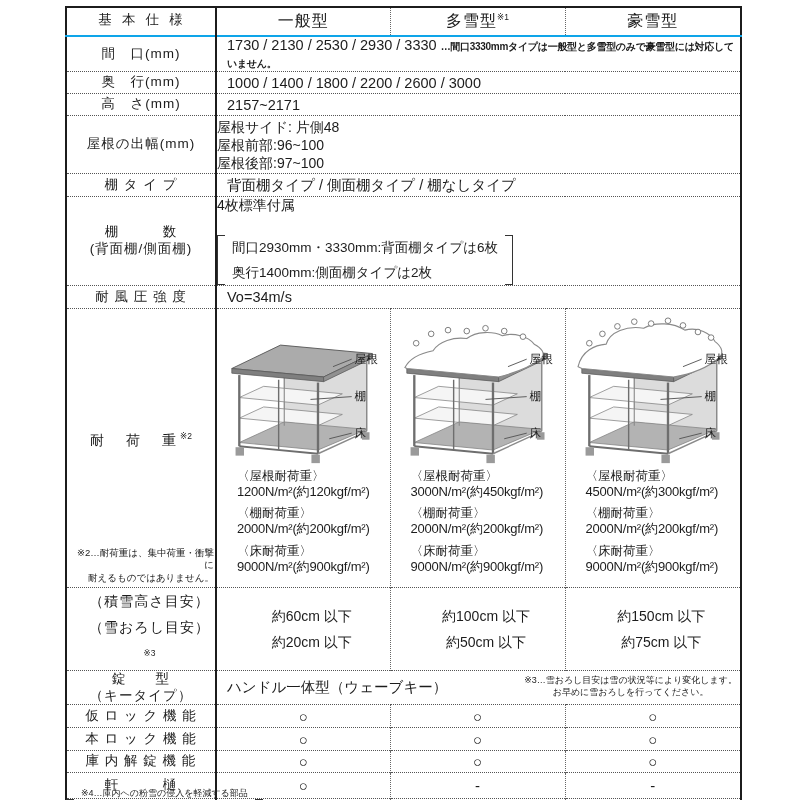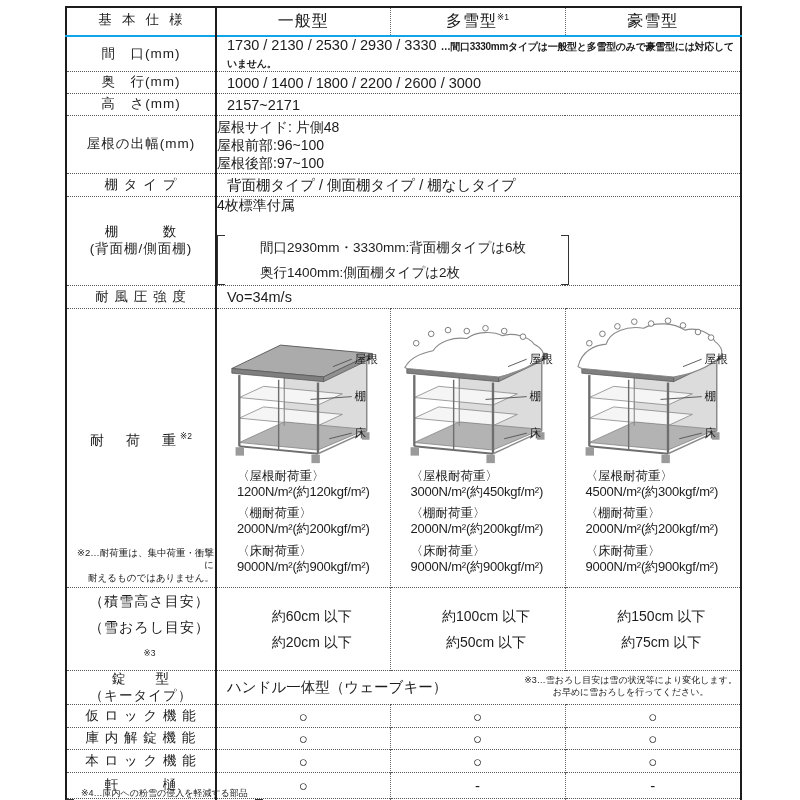--- a/index.html
+++ b/index.html
@@ -13,21 +13,21 @@
   tr.after-hdr td{border-top:2px solid #0ea5e9;}
   td.rowhead{border-right:2px solid #1c1c1c;text-align:center;
              font-size:13.5px;letter-spacing:1px;line-height:1.25;}
   td.cdiv{border-left:1px dotted #666;}
   .title-cell{font-size:19px;letter-spacing:3px;text-align:center;font-family:Liberation Mono, monospace;}
   .colhead{font-size:16px;text-align:center;letter-spacing:1px;}
   sup{font-size:8.5px;vertical-align:super;letter-spacing:0;}
   td.val{padding-left:10px;font-size:14.5px;text-align:left;}
   .inline-note{font-size:10px;letter-spacing:-0.3px;margin-left:4px;font-weight:bold;}
   .multiline{line-height:18px;padding:3px 0 3px 10px;font-size:14px;}
-  .bracket-row{display:flex;align-items:stretch;margin-top:20px;width:max-content;gap:28px;}
+  .bracket-row{display:flex;align-items:stretch;margin-top:20px;width:max-content;}
   .bk{width:7px;border-top:1.5px solid #333;border-bottom:1.5px solid #333;}
   .bk-l{border-left:1.5px solid #333;margin-right:7px;}
   .bk-r{border-right:1.5px solid #333;margin-left:7px;}
   .bk-lines div{line-height:25px;font-size:13.5px;}
   .tana-cell{padding:4px 0 4px 10px;font-size:14px;}
   .loadcell{vertical-align:top;text-align:center;padding-top:4px;}
   .shed{width:162px;height:148px;display:block;margin:2px auto 0 auto;}
   .loads{text-align:left;padding-left:20px;margin-top:4px;}
   .load-title{font-size:12.5px;line-height:1.2;}
   .load-val{font-size:13px;line-height:1.2;margin-bottom:7px;letter-spacing:-0.2px;}
@@ -295,29 +295,29 @@
     </td>
   </tr>
 
   <tr style="height:23px">
     <td class="rowhead">仮 ロ ッ ク 機 能</td>
     <td class="mark-cell">○</td>
     <td class="mark-cell cdiv">○</td>
     <td class="mark-cell cdiv">○</td>
   </tr>
 
+  <tr style="height:23px">
+    <td class="rowhead">本 ロ ッ ク 機 能</td>
+    <td class="mark-cell">○</td>
+    <td class="mark-cell cdiv">○</td>
+    <td class="mark-cell cdiv">○</td>
+  </tr>
+
   <tr style="height:22px">
     <td class="rowhead">庫 内 解 錠 機 能</td>
-    <td class="mark-cell">○</td>
-    <td class="mark-cell cdiv">○</td>
-    <td class="mark-cell cdiv">○</td>
-  </tr>
-
-  <tr style="height:23px">
-    <td class="rowhead">本 ロ ッ ク 機 能</td>
     <td class="mark-cell">○</td>
     <td class="mark-cell cdiv">○</td>
     <td class="mark-cell cdiv">○</td>
   </tr>
 
   <tr style="height:26px">
     <td class="rowhead">軒　　　樋</td>
     <td class="mark-cell">○</td>
     <td class="mark-cell cdiv">-</td>
     <td class="mark-cell cdiv">-</td>

